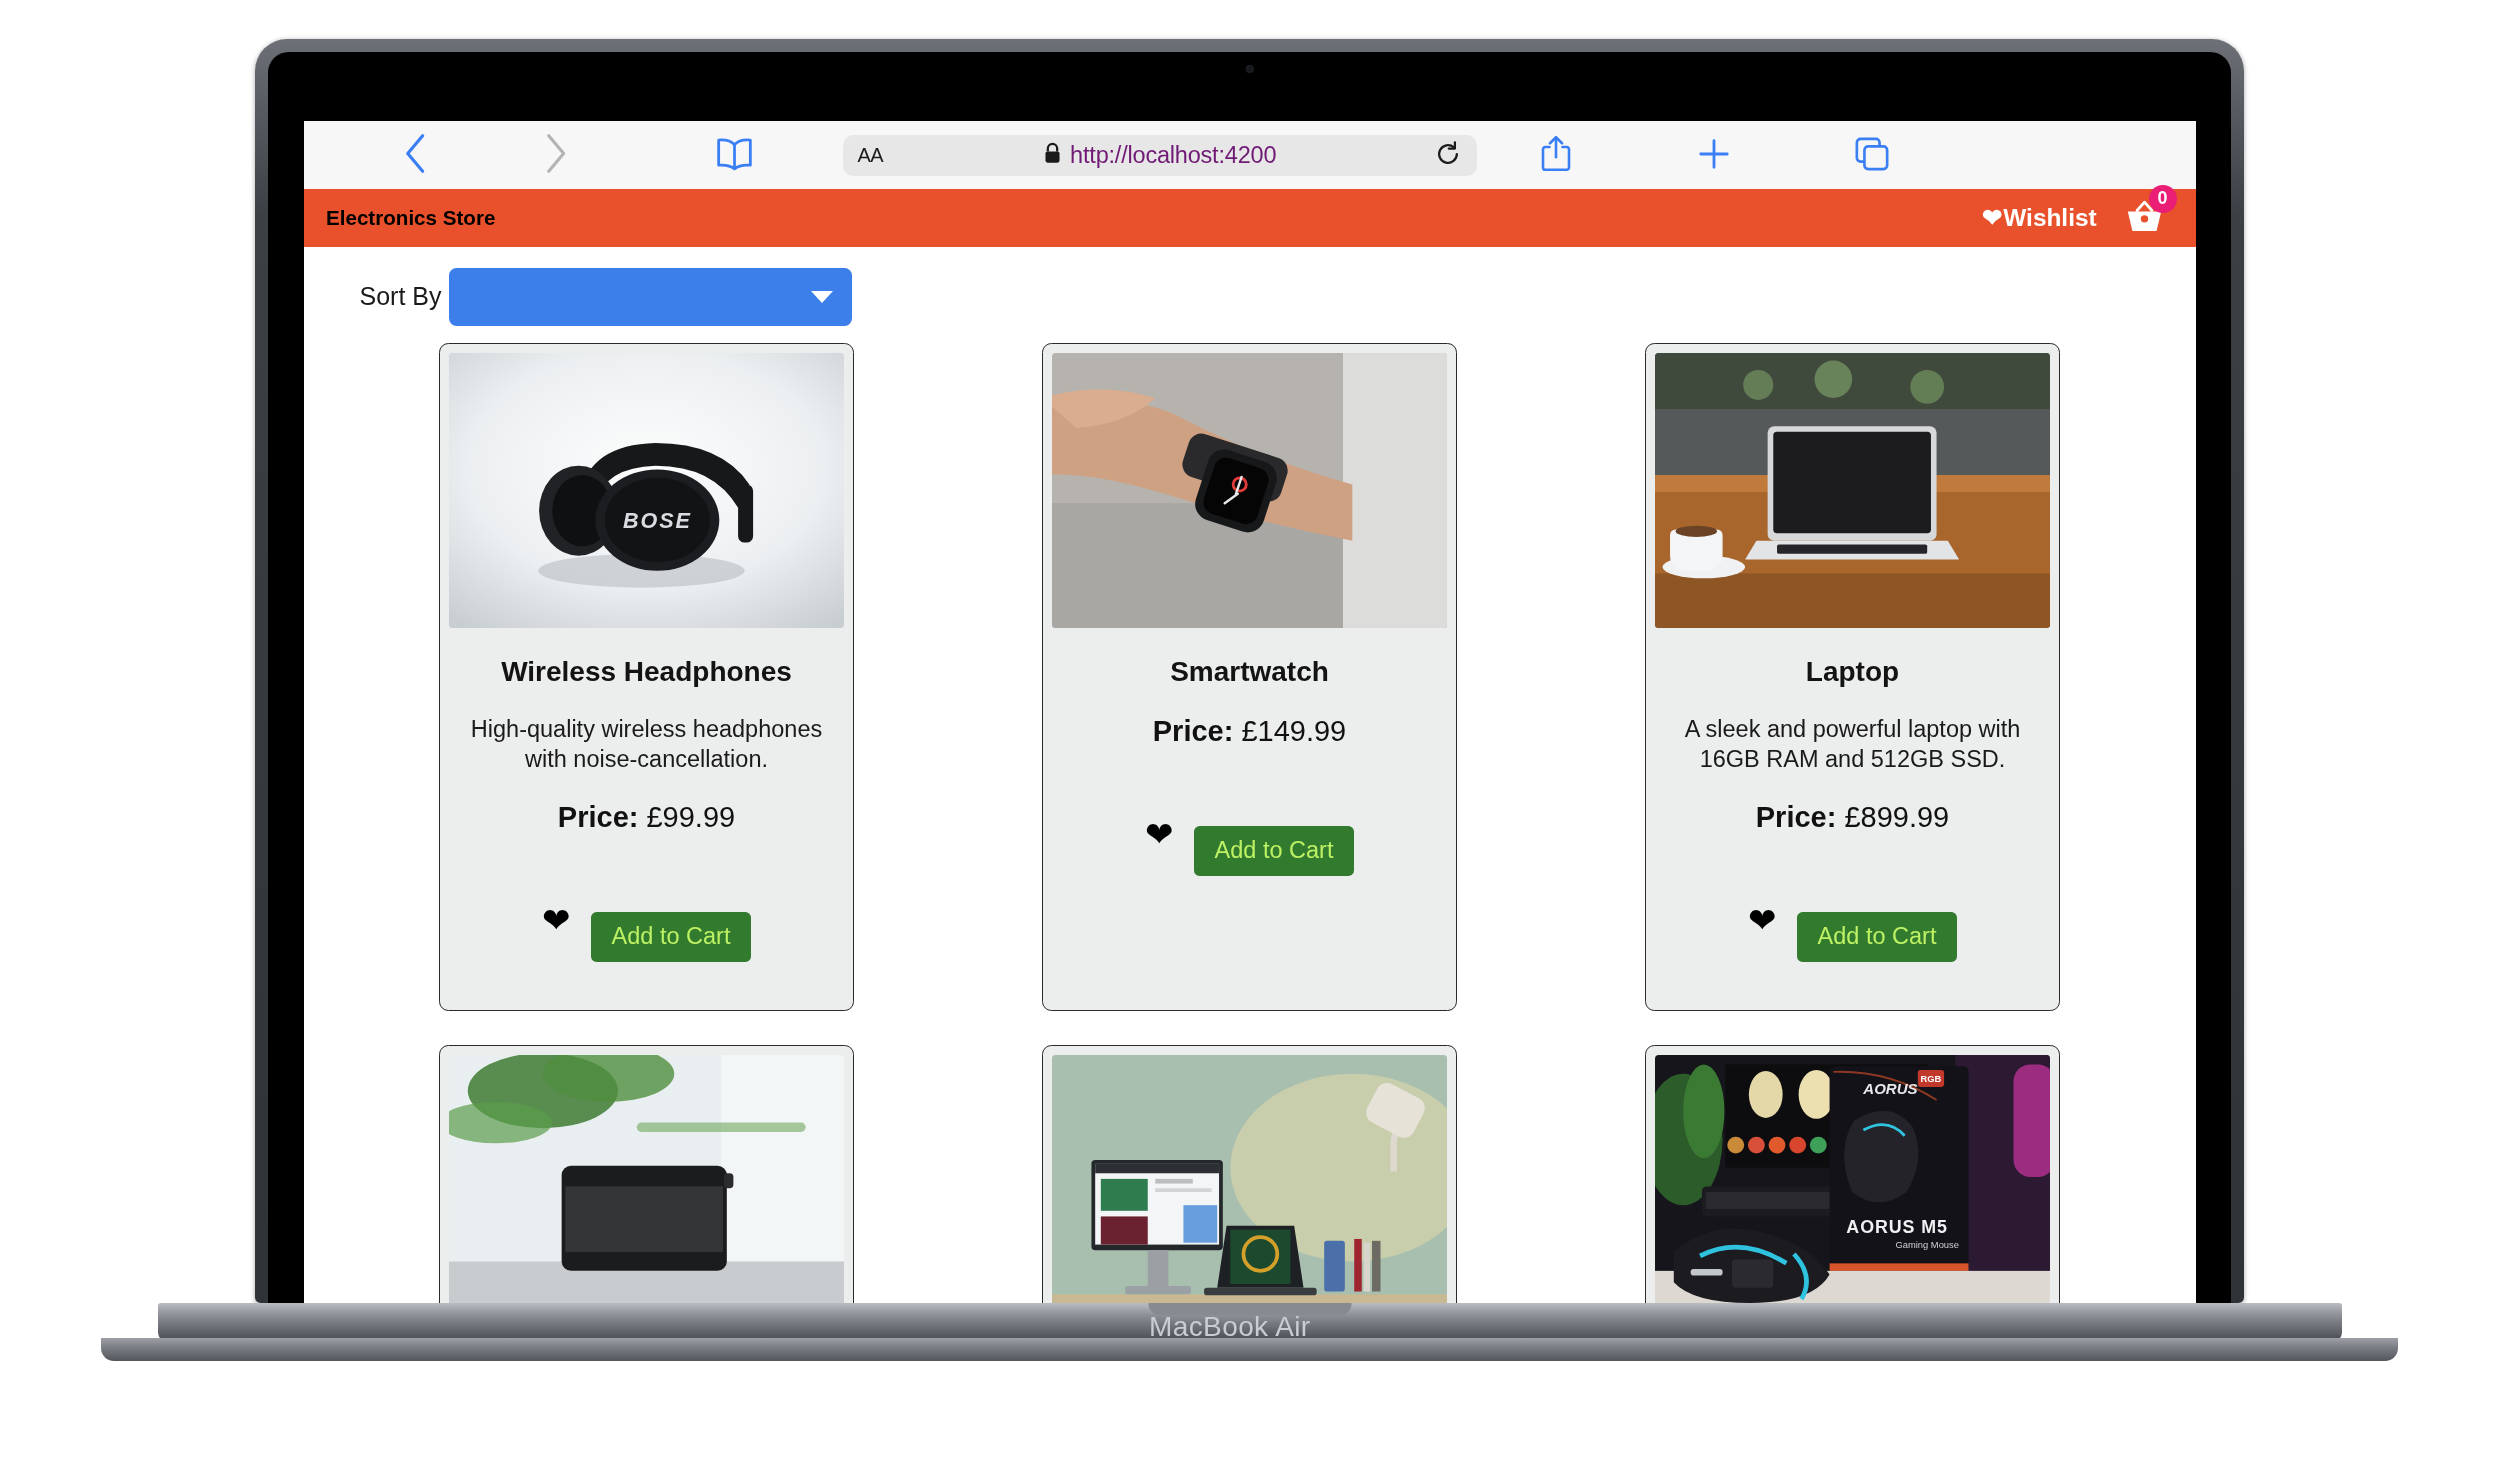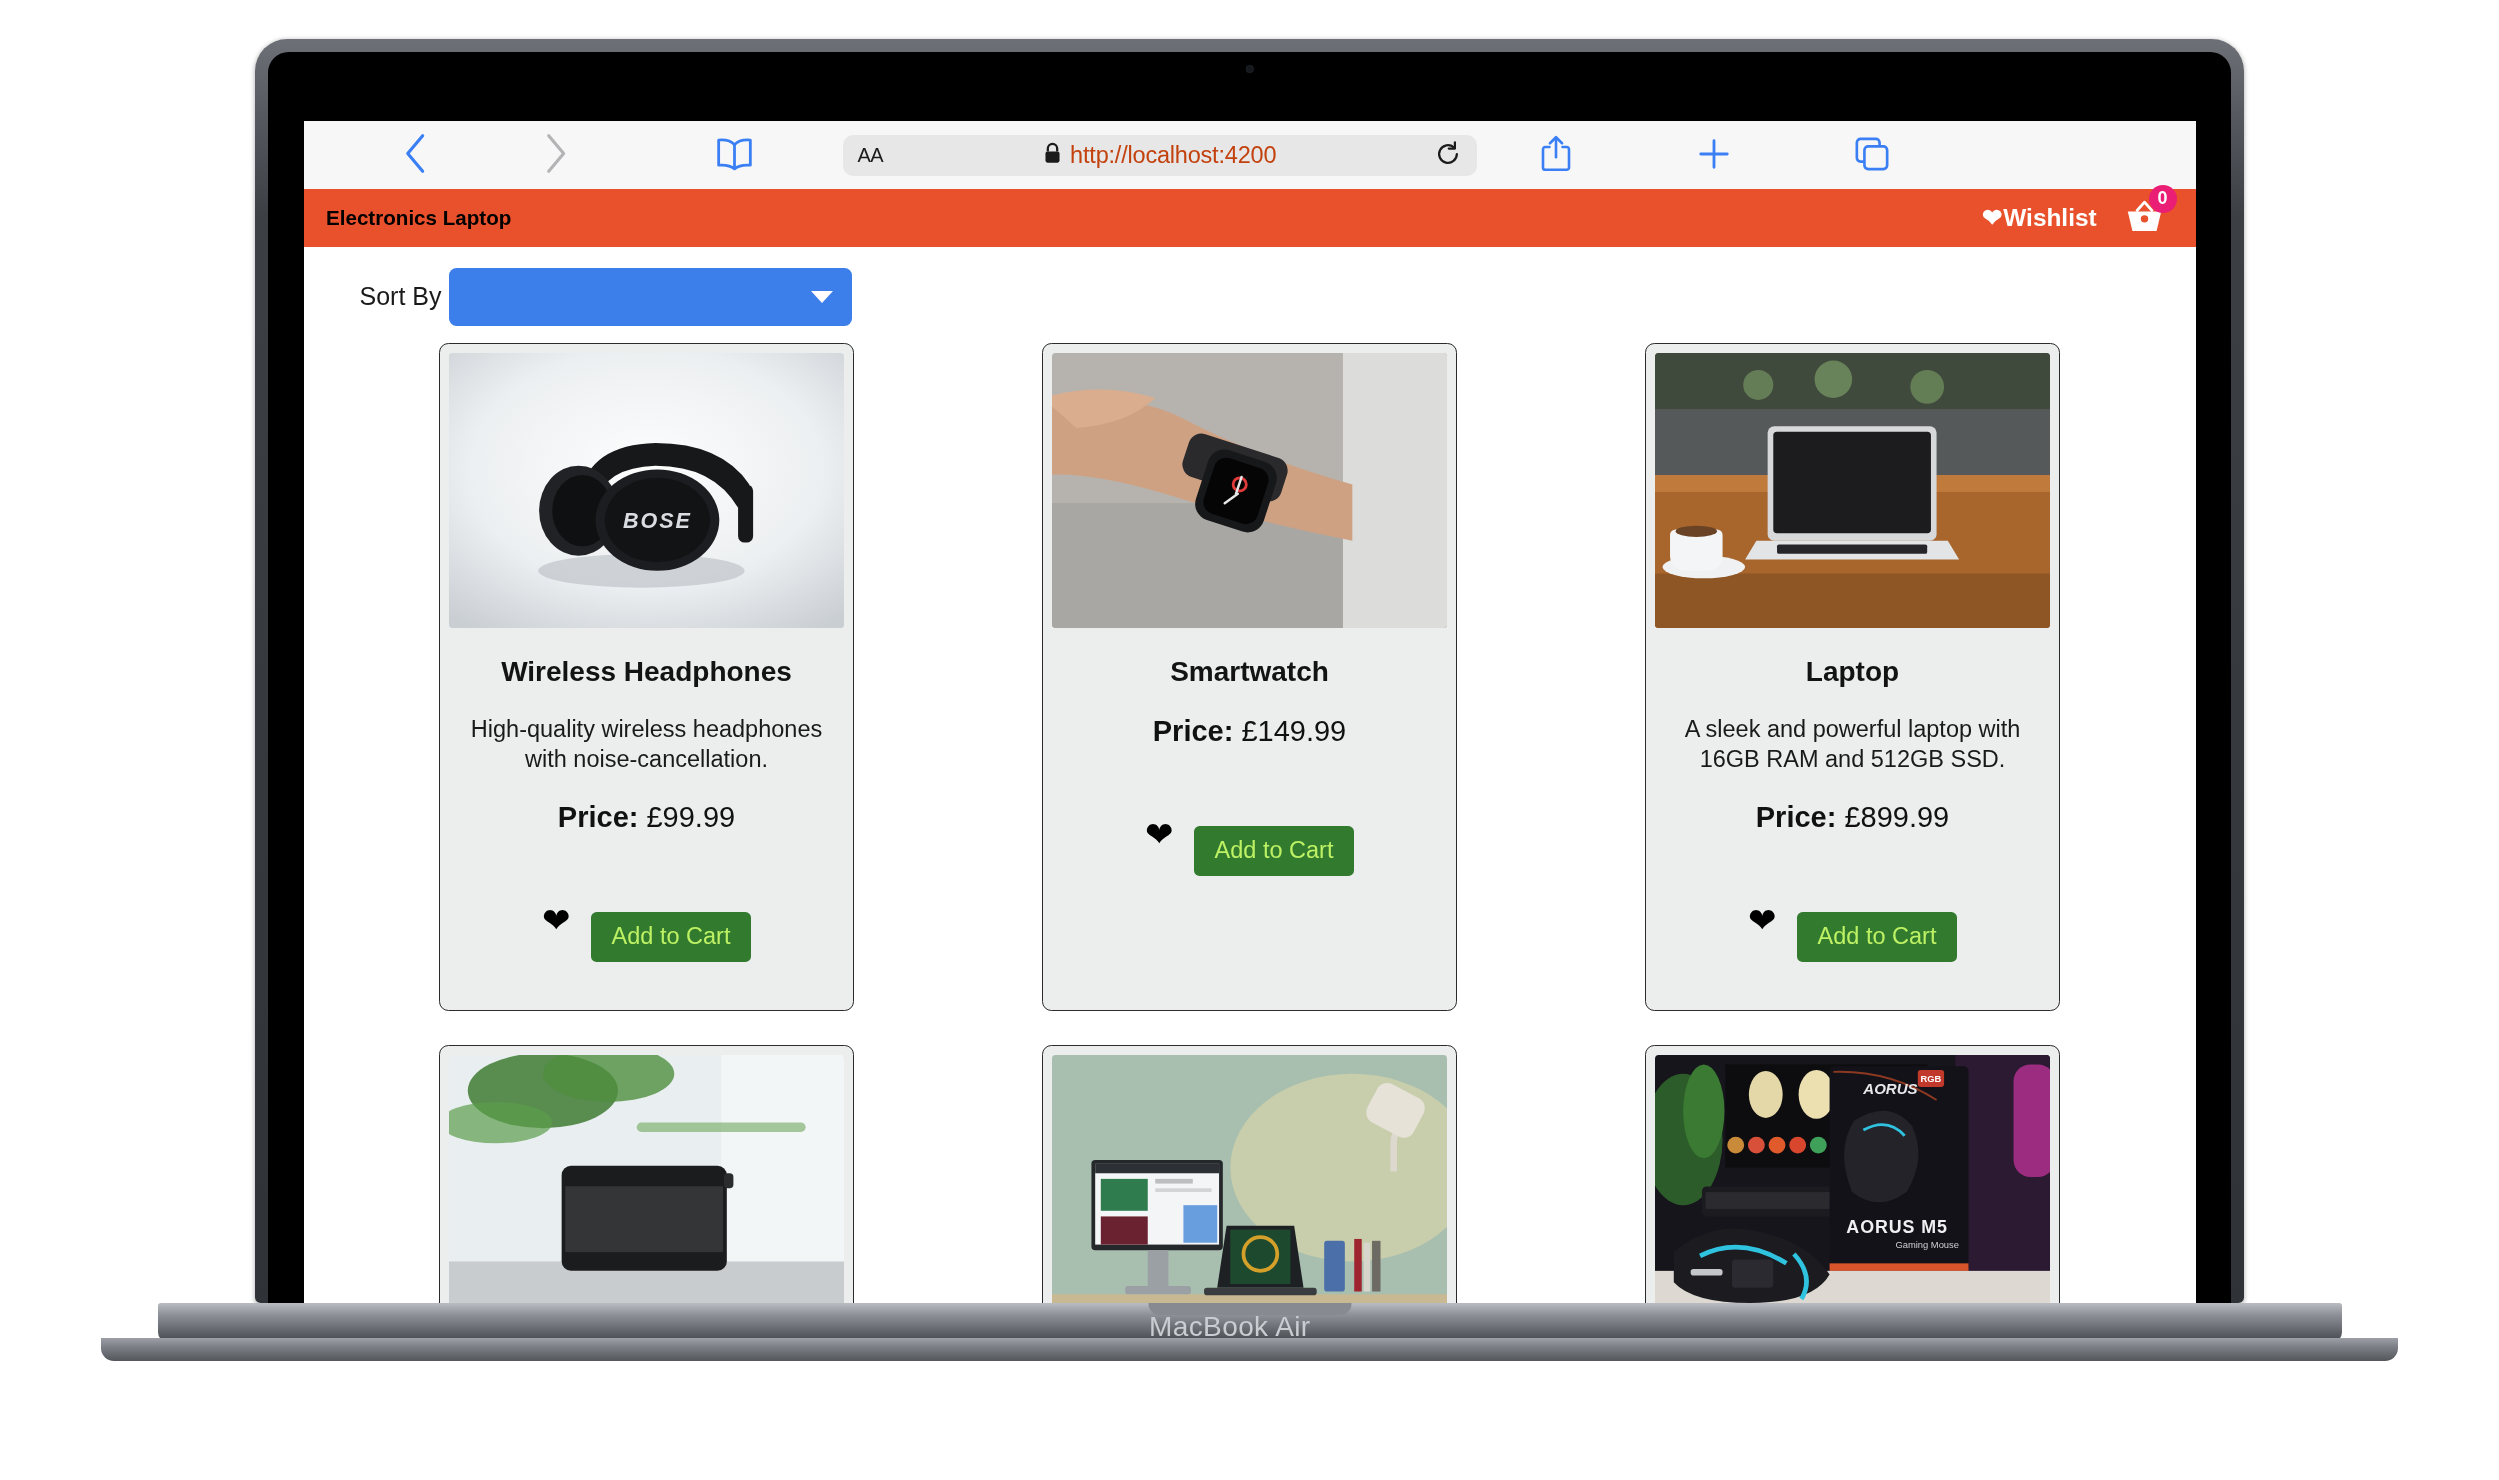--- a/index.html
+++ b/index.html
@@ -129,21 +129,21 @@
   }
   .url-center {
     position: absolute;
     left: 0; right: 0;
     display: flex; align-items: center; justify-content: center;
     gap: 8.4px;
     pointer-events: none;
   }
   .url-text {
     font-size: 23.5px;
-    color: #c2410c;
+    color: #701a75;
     letter-spacing: -0.2px;
   }
   .reload-wrap { margin-left: auto; display:flex; align-items:center; }
 
   
   .app-header {
     height: 58px;
     background: #e8512b;
     display: flex;
     align-items: center;
@@ -380,21 +380,21 @@
               <svg width="36" height="36" viewBox="0 0 38 38" fill="none">
                 <rect x="3" y="3" width="24" height="24" rx="4" stroke="#3b7ff5" stroke-width="2.8"></rect>
                 <rect x="11" y="11" width="24" height="24" rx="4" stroke="#3b7ff5" stroke-width="2.8" fill="#f7f7f7"></rect>
               </svg>
             </span>
           </div>
           <div class="tb-spacer"></div>
         </div>
 
         <div class="app-header">
-          <div class="store-title">Electronics Laptop</div>
+          <div class="store-title">Electronics Store</div>
           <div class="header-right">
             <div class="wishlist-link">
               <span class="wishlist-heart">❤</span>
               <span>Wishlist</span>
             </div>
             <div class="cart-wrap">
               <span>
                 <svg width="39" height="36" viewBox="0 0 42 38">
                   <path d="M13 12 L21 3 L29 12" stroke="#ffffff" stroke-width="3" fill="none" stroke-linecap="round" stroke-linejoin="round"></path>
                   <path d="M3 13 H39 L34 34 H8 Z" fill="#ffffff"></path>

